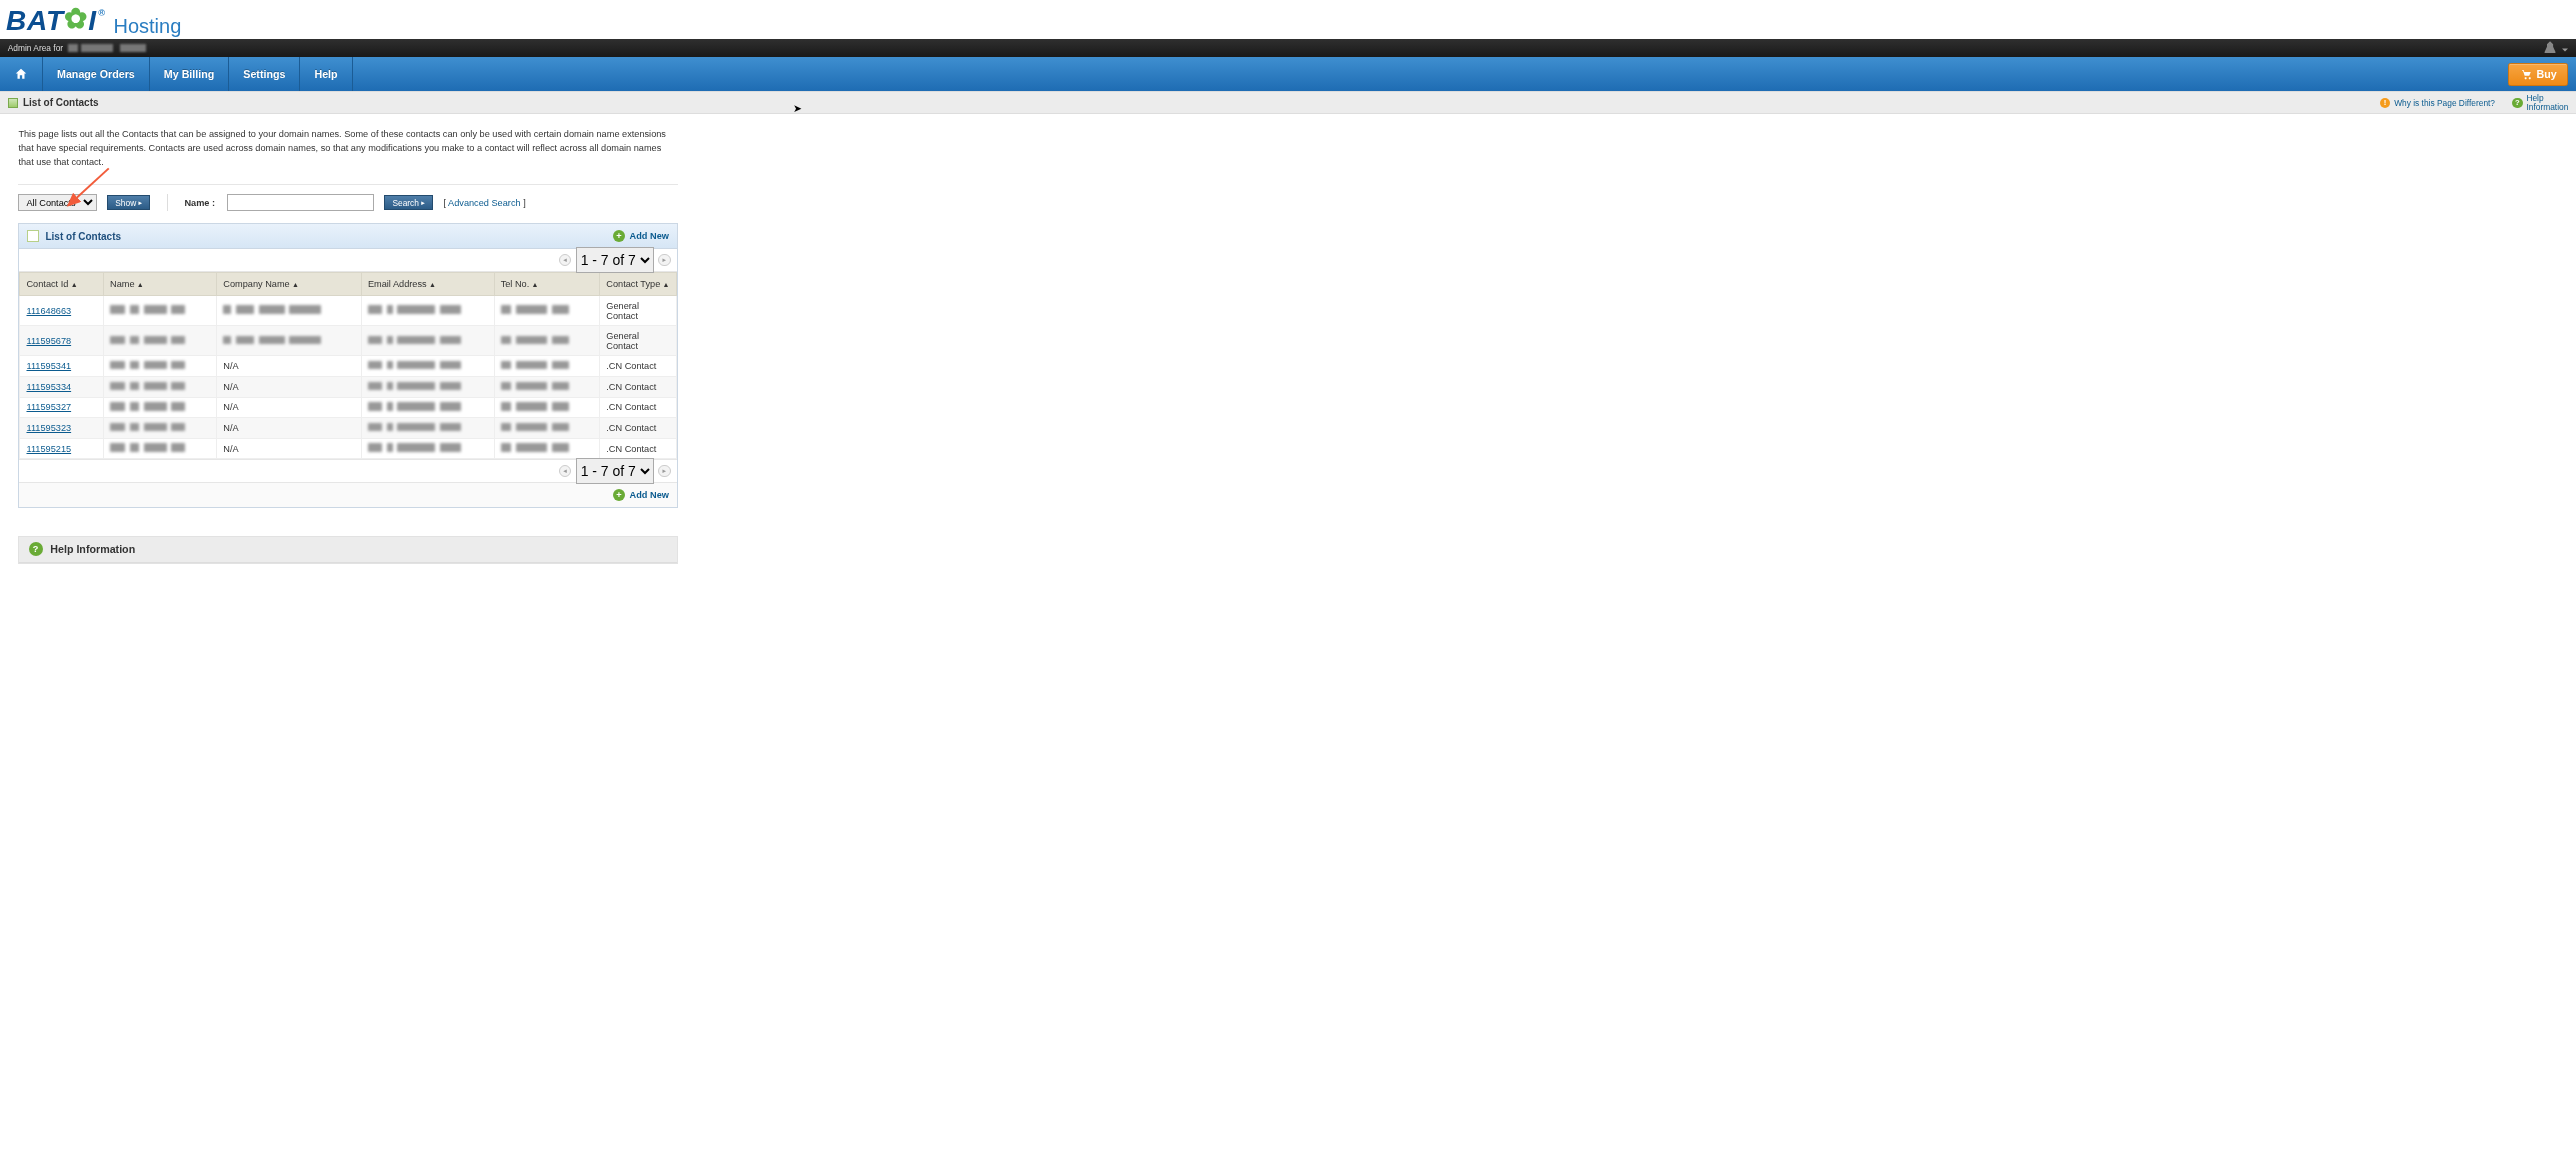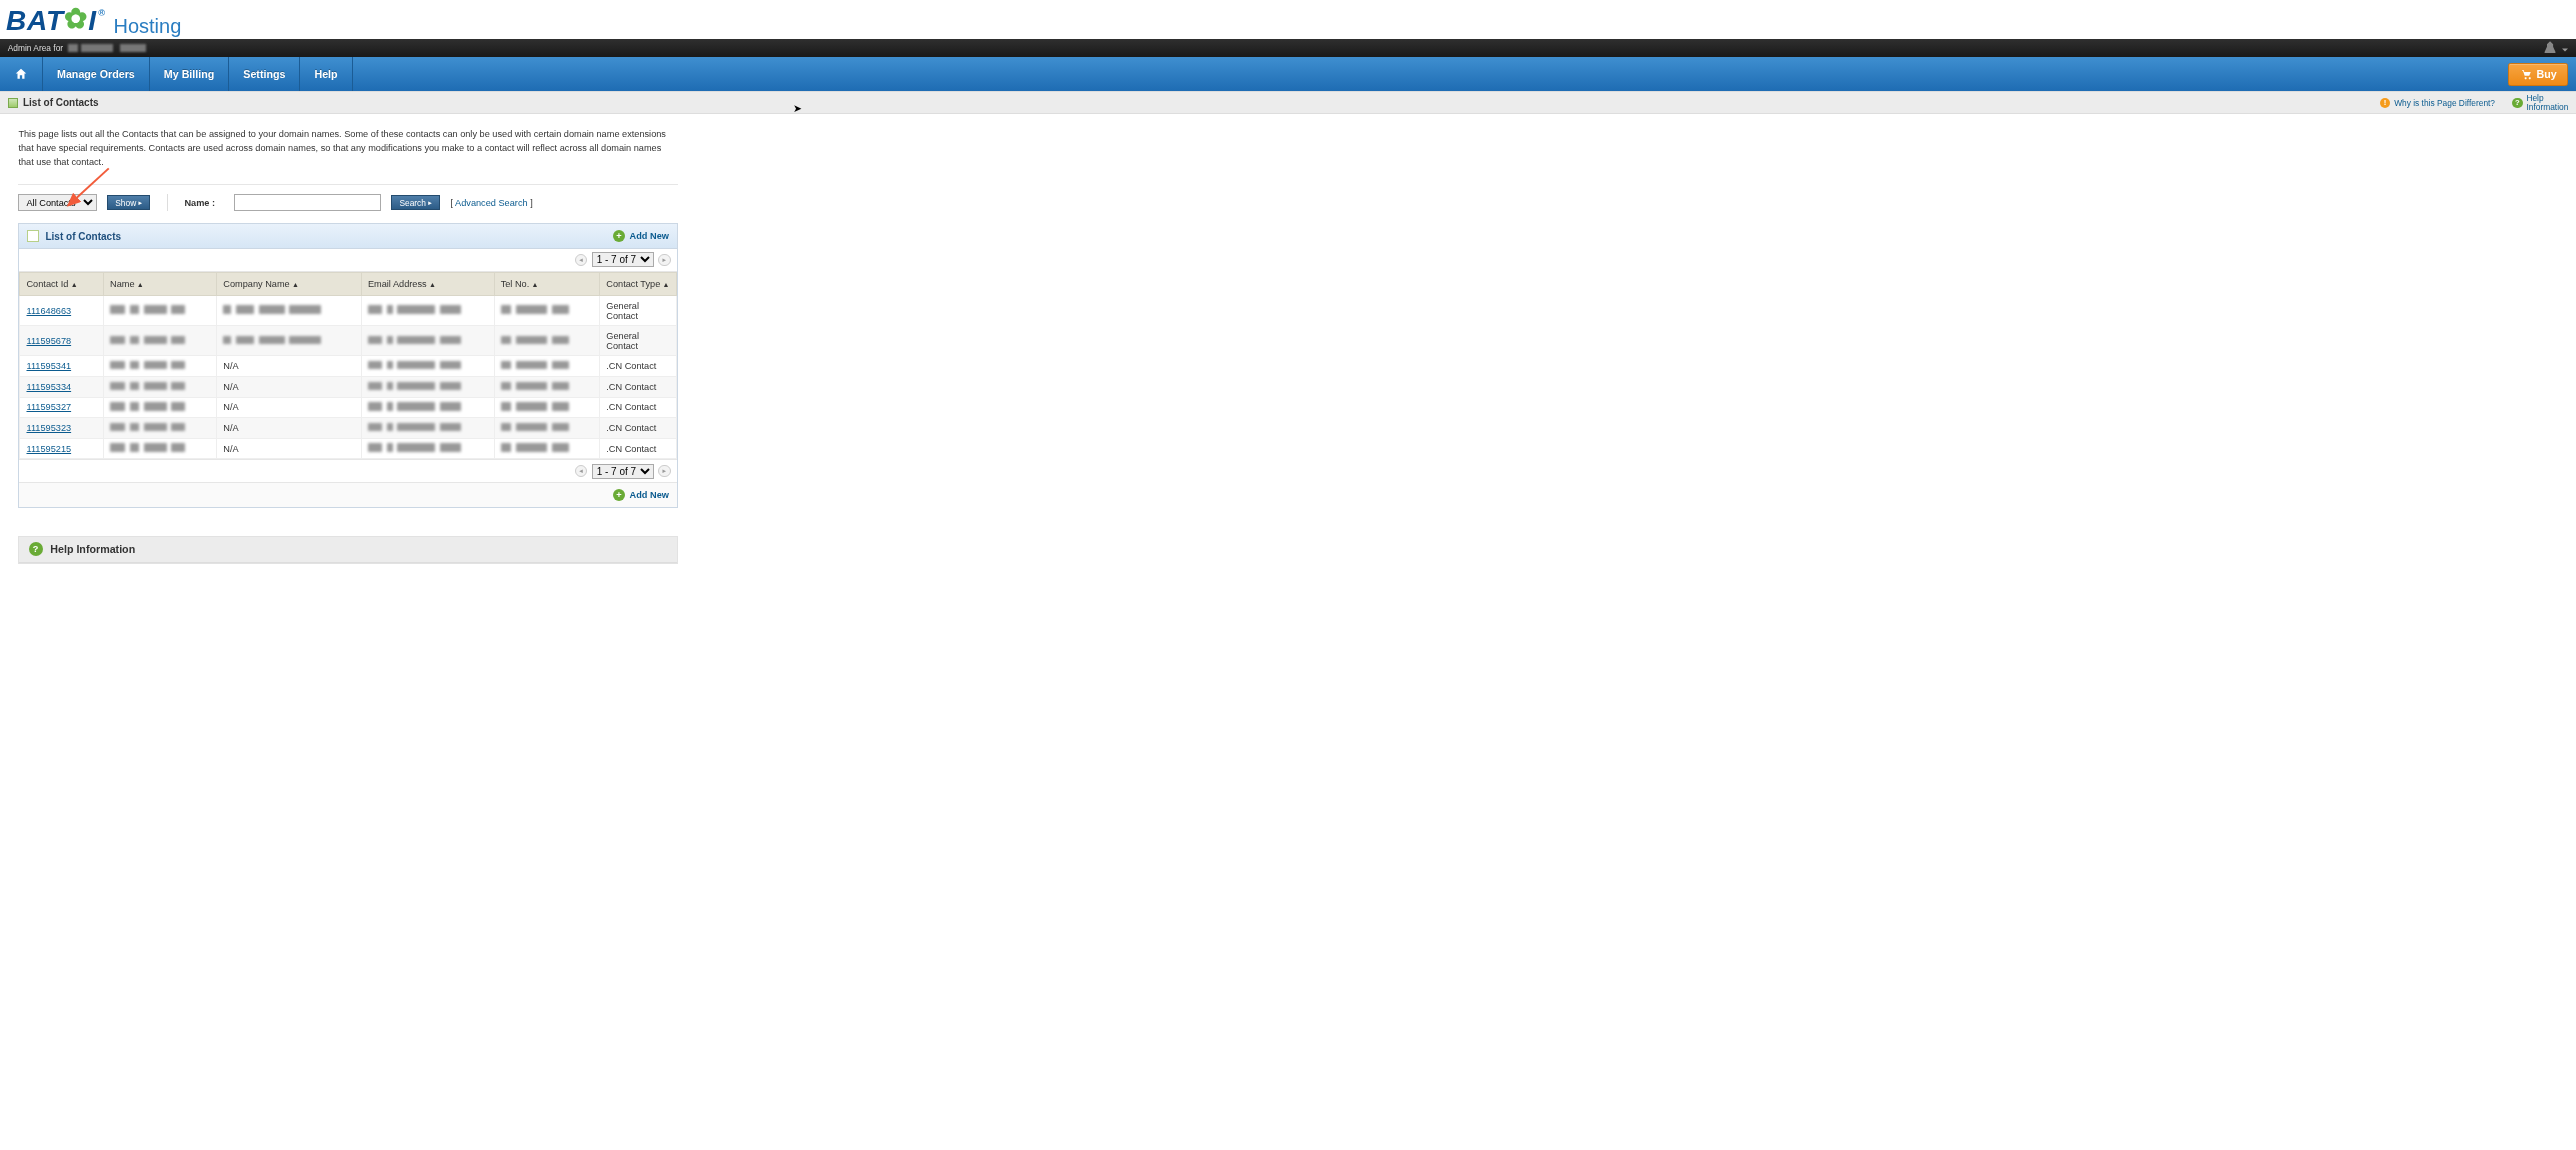--- a/index.html
+++ b/index.html
@@ -42,36 +42,36 @@
   .content { padding: 14px 18.4px; max-width: 696px; }
   .desc { font-size: 9.2px; color:#333; line-height:1.5; }
 
   .hr { border-top:0.8px solid #e6e6e6; margin: 14px 0 9.2px; }
 
   .filters-row { display:flex; align-items:center; gap: 10.7px; }
   .select-all { border:0.8px solid #aaa; height:17px; font-size:9.2px; padding:0.8px 3.1px; }
   .show-btn, .search-btn { background: linear-gradient(#4f7ea9,#2c5c87); color:#fff; border:0.8px solid #234b6e; font-size:8.4px; padding: 1.5px 7px; cursor:pointer; display:inline-flex; align-items:center; gap:2.3px; }
   .show-btn .arr, .search-btn .arr { font-size:7px; }
   .vdiv { width:0.8px; height:17px; background:#ddd; margin: 0 6.1px; }
-  .name-label { font-size:9.2px; font-weight:700; margin-right:8px;}
+  .name-label { font-size:9.2px; font-weight:700; margin-right:1px;}
   .name-input { border:0.8px solid #aaa; height:17px; width: 147px; padding:0.8px 3.1px; }
   .adv-wrap { font-size:9.2px; color:#333; }
 
   
   .panel { border:0.8px solid #cbd7e4; margin-top:12.3px; }
   .panel-head { background: linear-gradient(#e9f2fb,#d6e6f5); border-bottom:0.8px solid #cbd7e4; height:24.5px; display:flex; align-items:center; padding:0 7.7px; }
   .panel-head .ph-icon { width:12.3px; height:12.3px; display:inline-block; background:#fff; border:0.8px solid #b7d088; position:relative; margin-right:6.1px;}
   .panel-head .ph-title { font-weight:700; color:#1f4f7d; font-size:10px; }
   .panel-head .spacer { flex:1; }
   .add-new { display:inline-flex; align-items:center; gap:4.6px; font-weight:700; font-size:9.2px; }
   .plus-circ { width:12.3px; height:12.3px; border-radius:50%; background:#6aab36; color:#fff; display:inline-flex; align-items:center; justify-content:center; font-weight:700; font-size:9.2px; }
 
   .pager-bar { height:23px; border-bottom:0.8px solid #e6e6e6; display:flex; align-items:center; justify-content:flex-end; padding:0 6.1px; gap:4.6px; }
   .pager-btn { width:12.3px; height:12.3px; border-radius:50%; border:0.8px solid #ccc; background:#f3f3f3; display:inline-flex; align-items:center; justify-content:center; font-size:7px; color:#999; cursor:pointer;}
-  .pager-select { border:0.8px solid #aaa; height:15px; font-size:10px; }
+  .pager-select { border:0.8px solid #aaa; height:26px; font-size:14px; }
 
   table.contacts { width:100%; border-collapse: collapse; font-size:9.2px; }
   table.contacts th { background:#e7e4d7; text-align:left; font-weight:400; color:#333; border:0.8px solid #d9d6c8; padding:6.1px 6.1px; white-space:nowrap; cursor:pointer; }
   table.contacts th .sort { font-size:7px; margin-left:2.3px; }
   table.contacts td { border:0.8px solid #eee; padding:4.6px 6.1px; vertical-align:middle; }
   table.contacts tbody tr:nth-child(even) td { background:#f7f7f7; }
   .id-link { color:#0b5b8f; text-decoration:underline; cursor:pointer;margin-top:46px; }
   .redacted-cell { display:inline-block; height:8.4px; background:#999; filter: blur(1.5px); border-radius:0.8px; }
 
   .panel-foot { background:#fafafa; border-top:0.8px solid #e6e6e6; height:24.5px; display:flex; align-items:center; justify-content:flex-end; padding:0 7.7px; }

